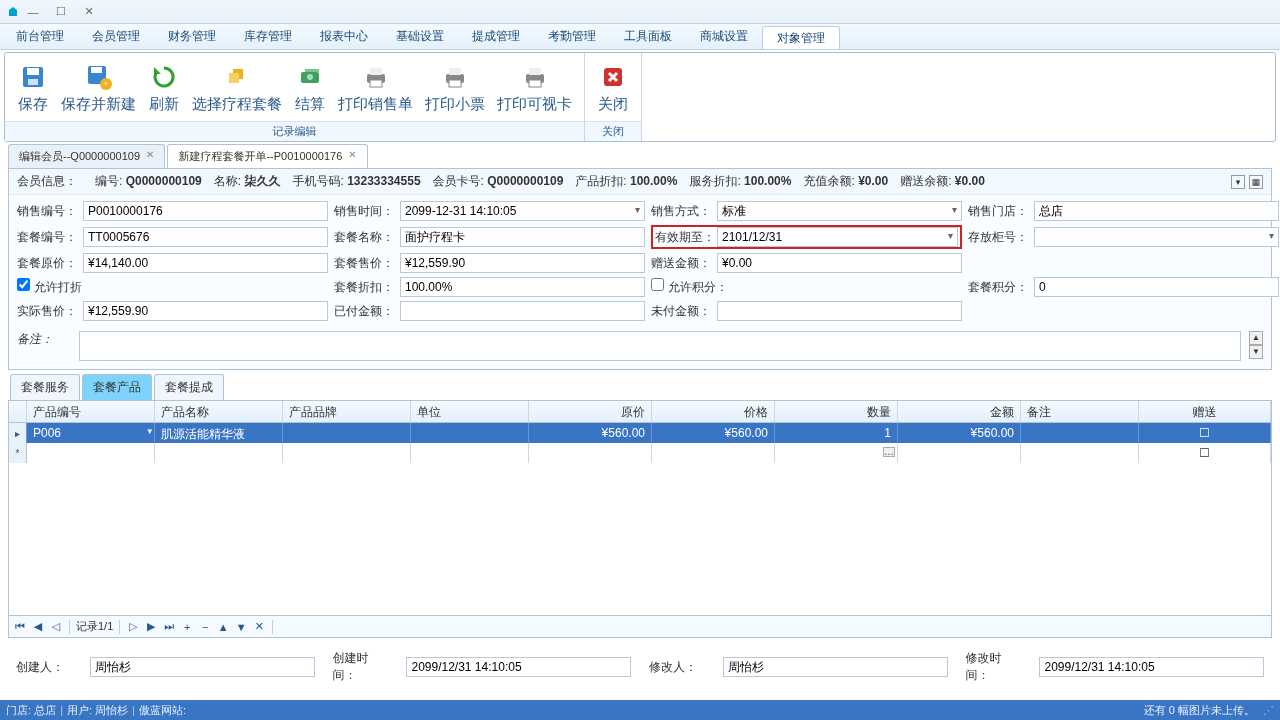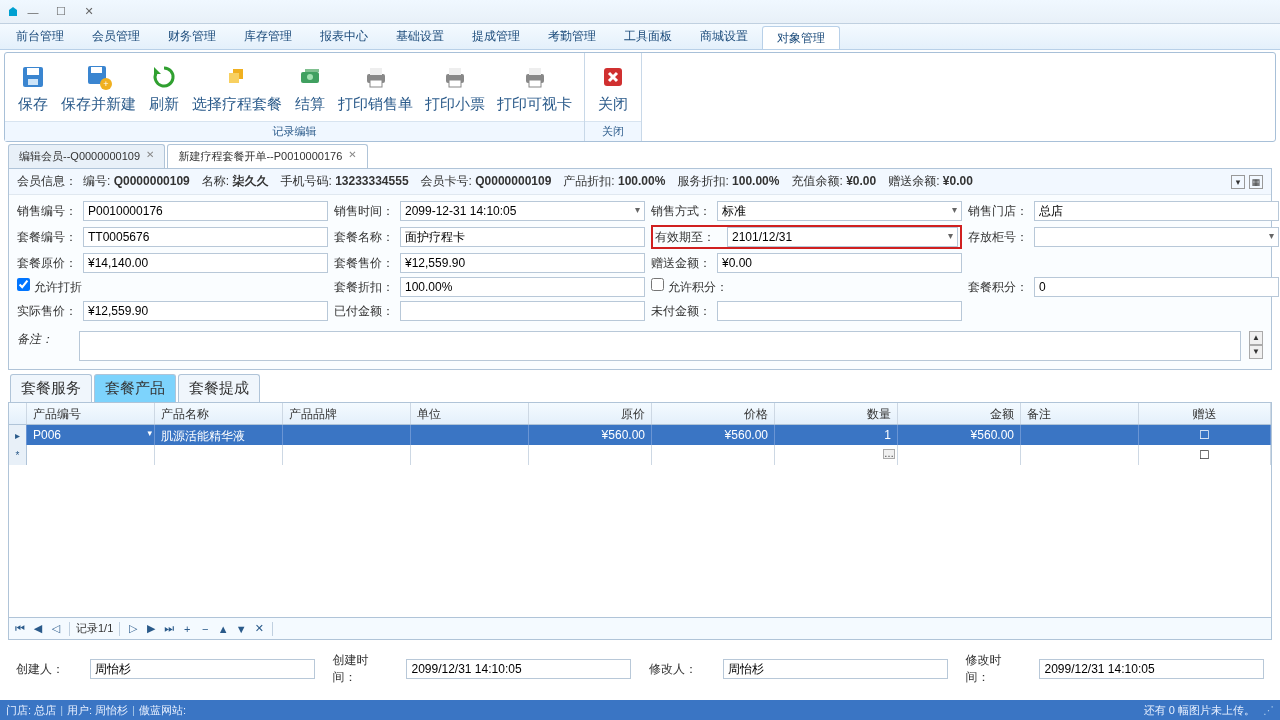--- a/index.html
+++ b/index.html
@@ -21,21 +21,21 @@
 .ribbon-btn-icon { width: 32px; height: 32px; display: flex; align-items: center; justify-content: center; font-size: 24px; }
 .ribbon-btn-label { color: #2a5a8a; margin-top: 2px; font-size: 15px; }
 .ribbon-group-label { text-align: center; color: #2a5a8a; font-size: 11px; padding: 2px 0; background: #f0f7ff; border-top: 1px solid #d8e4f0; }
 
 .doc-tabs { height: 24px; display: flex; align-items: flex-end; padding: 0 8px; margin-top: 2px; }
 .doc-tab { padding: 4px 10px; border: 1px solid #b0c4d8; background: #e8f0f8; margin-right: 2px; border-bottom: none; border-top-left-radius: 3px; border-top-right-radius: 3px; font-size: 11px; display: flex; gap: 6px; cursor: pointer; }
 .doc-tab.active { background: #fff; }
 .doc-tab-close { color: #888; cursor: pointer; font-size: 10px; }
 
 .form-area { border: 1px solid #b0c4d8; margin: 0 8px; background: #fafdff; }
-.info-row { display: flex; align-items: center; padding: 4px 8px; border-bottom: 1px solid #e0e8f0; gap: 6px; font-size: 12px; background: #f2f8ff;}
+.info-row { display: flex; align-items: center; padding: 4px 8px; border-bottom: 1px solid #e0e8f0; gap: 18px; font-size: 12px; background: #f2f8ff;}
 .info-row .lbl { color: #333; }
 .info-row .bold { font-weight: bold; }
 .info-row .spacer { flex: 1; }
 .info-end-icons { display: flex; gap: 4px; }
 .info-icon-box { width: 14px; height: 14px; border: 1px solid #999; display: flex; align-items: center; justify-content: center; font-size: 9px; cursor: pointer; }
 
 .form-grid { display: grid; grid-template-columns: 60px 245px 60px 245px 60px 245px 60px 245px; gap: 4px 6px; padding: 6px 8px; align-items: center; }
 .form-grid .flabel { color: #333; text-align: left; white-space: nowrap; }
 .form-input { height: 20px; border: 1px solid #b8c8d8; background: #fff; padding: 0 4px; font-size: 12px; width: 100%; display: flex; align-items: center; }
 .form-input input { border: none; outline: none; width: 100%; font-size: 12px; background: transparent; }
@@ -43,21 +43,21 @@
 .dropdown::after { content: "▾"; position: absolute; right: 4px; top: 2px; color: #666; font-size: 10px; pointer-events: none; }
 .highlight-wrap { border: 2px solid #d02020; display: flex; align-items: center; padding: 0 2px; }
 .chk { margin-right: 4px; }
 
 .remark-row { display: flex; padding: 4px 8px 8px; align-items: flex-start; gap: 8px; }
 .remark-input { flex: 1; height: 30px; border: 1px solid #b8c8d8; background: #fff; resize: none; font-size: 12px; padding: 2px 4px; }
 .scroll-btns { display: flex; flex-direction: column; }
 .scroll-btn { width: 14px; height: 14px; border: 1px solid #aaa; background: #f0f0f0; font-size: 8px; text-align: center; line-height: 12px; cursor: pointer; }
 
 .sub-tabs { display: flex; padding: 0 10px; margin-top: 4px; }
-.sub-tab { padding: 4px 10px; border: 1px solid #b0c4d8; background: #f0f6fc; border-bottom: none; margin-right: 2px; cursor: pointer; font-size: 15px; border-top-left-radius: 3px; border-top-right-radius: 3px; }
+.sub-tab { padding: 4px 10px; border: 1px solid #b0c4d8; background: #f0f6fc; border-bottom: none; margin-right: 2px; cursor: pointer; font-size: 12px; border-top-left-radius: 3px; border-top-right-radius: 3px; }
 .sub-tab.active { background: #7dd3fc; }
 
 .data-grid { border: 1px solid #b0c4d8; margin: 0 8px; background: #fff; }
 .grid-header { display: flex; background: linear-gradient(#f4faff,#e4f0fb); border-bottom: 1px solid #b0c4d8; height: 22px; }
 .grid-cell { border-right: 1px solid #cdd8e4; padding: 3px 6px; font-size: 12px; overflow: hidden; white-space: nowrap; }
 .grid-row { display: flex; height: 20px; align-items: stretch; }
 .grid-row.selected { background: #3a75c4; color: #fff; }
 .grid-row.selected .grid-cell { border-right-color: #6a95d4; }
 .gw0{width:18px;} .gw1{width:128px;} .gw2{width:128px;} .gw3{width:128px;} .gw4{width:118px;} .gw5{width:123px;text-align:right;} .gw6{width:123px;text-align:right;} .gw7{width:123px;text-align:right;} .gw8{width:123px;text-align:right;} .gw9{width:118px;} .gw10{flex:1;text-align:center;}
 .grid-body { height: 192px; position: relative; }
@@ -251,21 +251,21 @@
       </div>
 
     <div class="flabel">套餐编号：</div>
     <div class="form-input">
         <input value="TT0005676" style="">
       </div>
     <div class="flabel">套餐名称：</div>
     <div class="form-input">
         <input value="面护疗程卡" style="">
       </div>
-    <div class="highlight-wrap" style="grid-column: span 2; display:grid; grid-template-columns:56px 1fr; gap:16px; align-items:center;">
+    <div class="highlight-wrap" style="grid-column: span 2; display:grid; grid-template-columns:56px 1fr; gap:6px; align-items:center;">
       <div class="flabel">有效期至：</div>
       <div class="form-input dropdown" style="border:1px solid #b8c8d8;">
           <input value="2101/12/31" style="">
         </div>
     </div>
     <div class="flabel">存放柜号：</div>
     <div class="form-input dropdown">
         <input value="" style="">
       </div>
 

